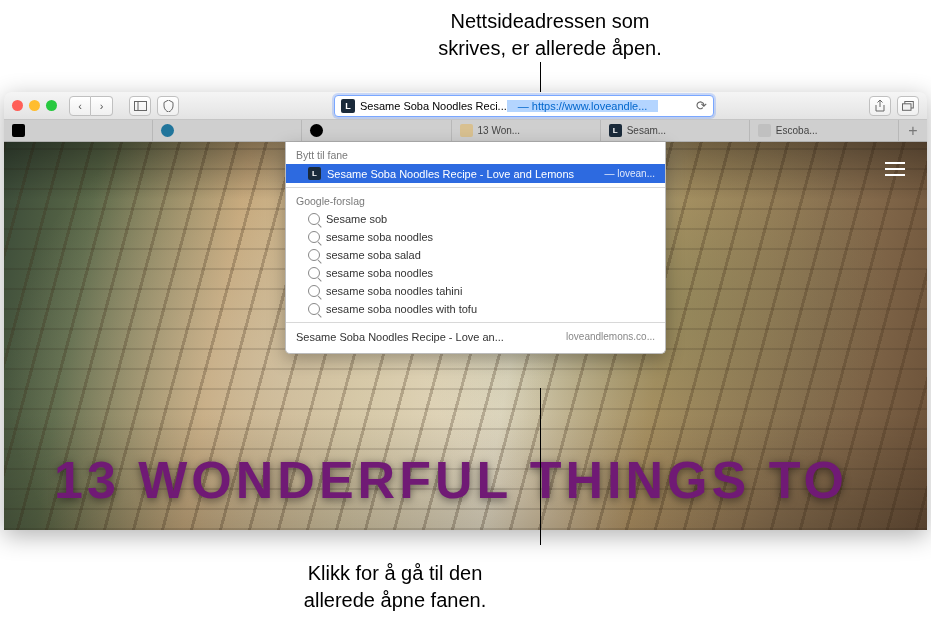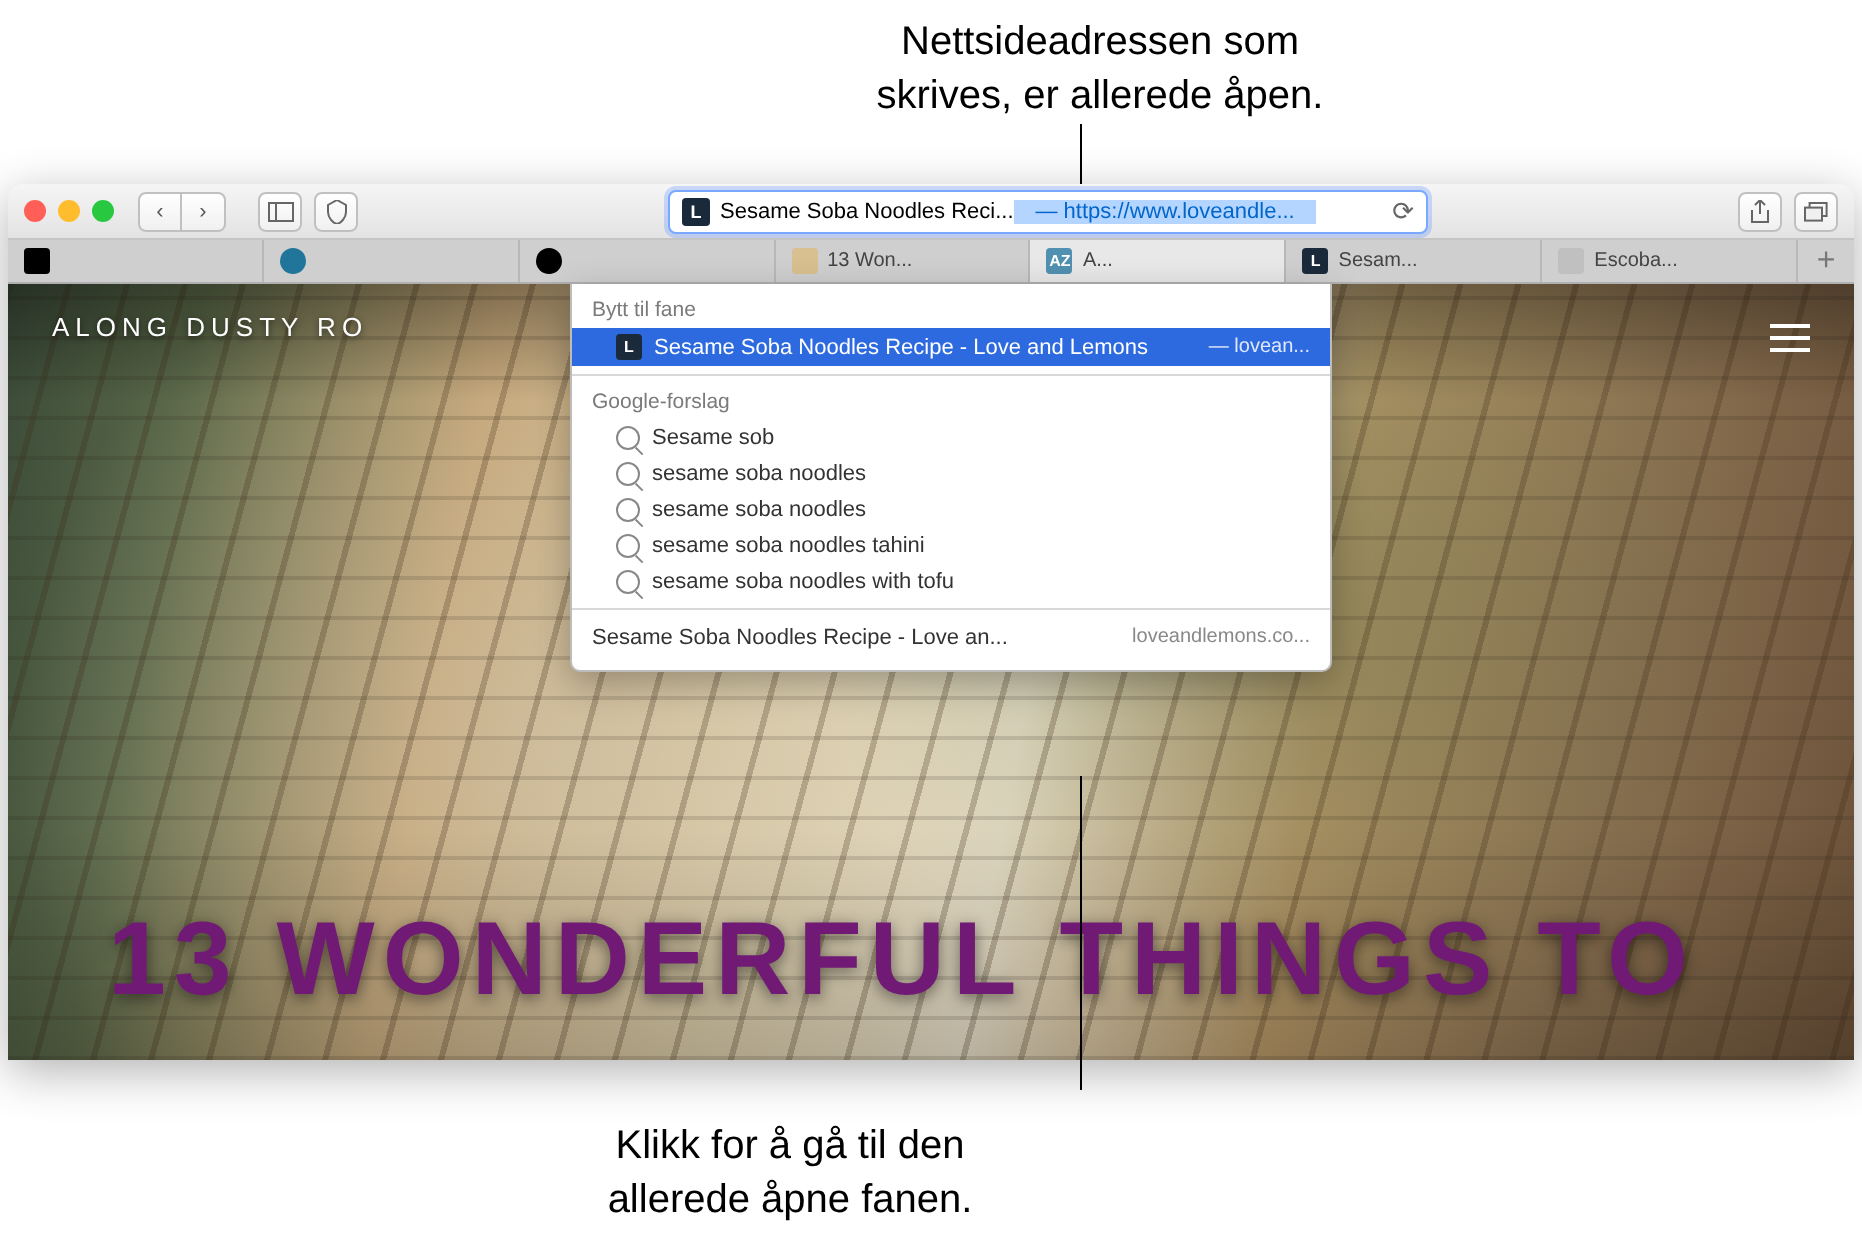--- a/index.html
+++ b/index.html
@@ -306,38 +306,33 @@
     <div class="tab">
         <span class="tfav" style="background:#21759b;border-radius:50%"></span>
       </div>
     <div class="tab">
         <span class="tfav" style="background:#000;border-radius:50%"></span>
       </div>
     <div class="tab">
         <span class="tfav" style="background:#d8c090"></span>
         <span class="tlabel">13 Won...</span>
       </div>
-    <div class="tab active">
-        <span class="tfav" style="color:#fff;font-size:8px;font-weight:bold;display:flex;align-items:center;justify-content:center;background:#5090b0">AZ</span>
-        <span class="tlabel">A...</span>
-      </div>
     <div class="tab">
         <span class="tfav" style="background:#1a2a3a;color:#fff;font-size:8px;font-weight:bold;display:flex;align-items:center;justify-content:center">L</span>
         <span class="tlabel">Sesam...</span>
       </div>
     <div class="tab">
         <span class="tfav" style="background:#c0c0c0;border-radius:2px"></span>
         <span class="tlabel">Escoba...</span>
       </div>
     <div class="newtab">+</div>
   </div>
 
   <div class="content">
     <div class="bg"></div>
-    <div class="page-head">ALONG DUSTY RO</div>
     <div class="hamburger">
         <div></div>
         <div></div>
         <div></div>
       </div>
     <div class="hero-title">13 WONDERFUL THINGS TO</div>
   </div>
 
   <div class="dropdown">
     <div class="dd-section">
@@ -354,20 +349,24 @@
       <div class="dd-item">
           <span class="searchicon"></span>
           <span>Sesame sob</span>
         </div>
       <div class="dd-item">
           <span class="searchicon"></span>
           <span>sesame soba noodles</span>
         </div>
       <div class="dd-item">
           <span class="searchicon"></span>
+          <span>sesame soba salad</span>
+        </div>
+      <div class="dd-item">
+          <span class="searchicon"></span>
           <span>sesame soba noodles</span>
         </div>
       <div class="dd-item">
           <span class="searchicon"></span>
           <span>sesame soba noodles tahini</span>
         </div>
       <div class="dd-item">
           <span class="searchicon"></span>
           <span>sesame soba noodles with tofu</span>
         </div>

